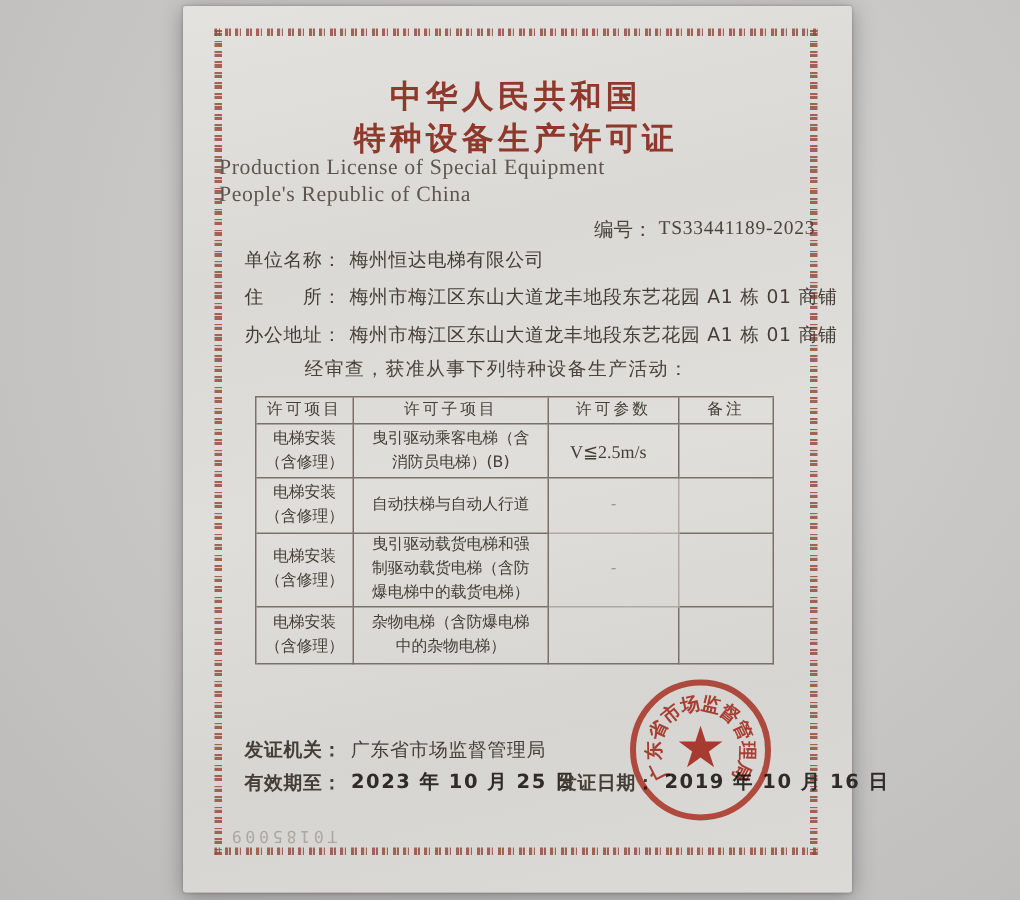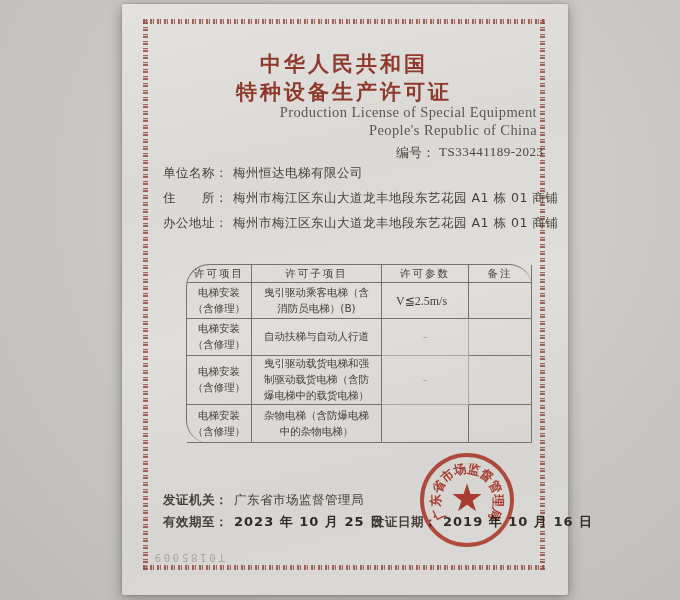--- a/index.html
+++ b/index.html
@@ -20,36 +20,36 @@
     background:repeating-linear-gradient(90deg,#94483a 0 2px, rgba(148,72,58,.15) 2px 3px, #94483a 3px 4px, rgba(148,72,58,0) 4px 7px);}
   .fe.b{left:0;bottom:0;width:100%;height:5px;
     background:repeating-linear-gradient(90deg,#94483a 0 2px, rgba(148,72,58,.15) 2px 3px, #94483a 3px 4px, rgba(148,72,58,0) 4px 7px);}
   .fe.l{left:0;top:0;height:100%;width:5px;
     background:repeating-linear-gradient(0deg,#94483a 0 2px, rgba(148,72,58,.15) 2px 3px, #94483a 3px 4px, rgba(148,72,58,0) 4px 7px);}
   .fe.r{right:0;top:0;height:100%;width:5px;
     background:repeating-linear-gradient(0deg,#94483a 0 2px, rgba(148,72,58,.15) 2px 3px, #94483a 3px 4px, rgba(148,72,58,0) 4px 7px);}
 
   .t-cn{position:absolute;left:21px;width:402px;text-align:center;font-weight:700;
         color:#8f382c;font-size:21px;letter-spacing:3px;white-space:nowrap;}
-  .t-en{position:absolute;left:13px;width:402px;text-align:right;
+  .t-en{position:absolute;left:24px;width:402px;text-align:left;
         font-family:"Liberation Serif","DejaVu Serif",serif;color:#5d5650;font-size:14.5px;letter-spacing:.4px;white-space:nowrap;}
 
   .numline{position:absolute;left:274px;top:140px;font-size:13px;color:#4b443d;display:flex;white-space:nowrap;}
   .numline .no{font-family:"Liberation Serif","DejaVu Serif",serif;letter-spacing:.5px;margin-left:4px;}
 
   .fieldrow{position:absolute;left:41px;display:flex;font-size:12.5px;color:#453e37;
             letter-spacing:.5px;white-space:nowrap;line-height:18px;}
   .fieldrow .lb{margin-right:5px;}
   .approval{position:absolute;left:81px;top:234px;font-size:12.5px;color:#4a423a;letter-spacing:1px;white-space:nowrap;}
 
-  .lic-table{position:absolute;left:64px;top:260px;display:grid;
+  .lic-table{position:absolute;left:48px;top:260px;display:grid;
     grid-template-columns:65px 130px 87px 63px;
     grid-template-rows:18px 36px 37px 49px 38px;
     border-top:1px solid #7c716a;border-left:1px solid #7c716a;
-    font-size:10.5px;color:#453e37;border-radius:23px;}
+    font-size:10.5px;color:#453e37;}
   .cell{border-right:1px solid #7c716a;border-bottom:1px solid #7c716a;
     display:flex;align-items:center;justify-content:center;text-align:center;
     white-space:pre-line;line-height:1.5;padding:1px 2px;box-sizing:border-box;}
   .cell.hd{letter-spacing:2px;}
   .cell.param-first{justify-content:flex-start;padding-left:14px;white-space:nowrap;
     font-family:"Liberation Serif","DejaVu Serif",serif;font-size:12px;}
   .cell.dash{opacity:.45;}
 
   .bot-row{position:absolute;display:flex;font-size:12.5px;color:#453e37;
            letter-spacing:.5px;white-space:nowrap;line-height:18px;}
@@ -98,20 +98,21 @@
     </div>
     <div class="fieldrow" style="top:185px">
       <span class="lb">住　　所：</span>
       <span>梅州市梅江区东山大道龙丰地段东艺花园 A1 栋 01 商铺</span>
     </div>
     <div class="fieldrow" style="top:210px">
       <span class="lb">办公地址：</span>
       <span>梅州市梅江区东山大道龙丰地段东艺花园 A1 栋 01 商铺</span>
     </div>
 
+    <div class="approval">经审查，获准从事下列特种设备生产活动：</div>
 
     <div class="lic-table">
       <div class="cell hd">许可项目</div>
       <div class="cell hd">许可子项目</div>
       <div class="cell hd">许可参数</div>
       <div class="cell hd">备注</div>
 
       <div class="cell">电梯安装
 （含修理）</div>
       <div class="cell">曳引驱动乘客电梯（含

